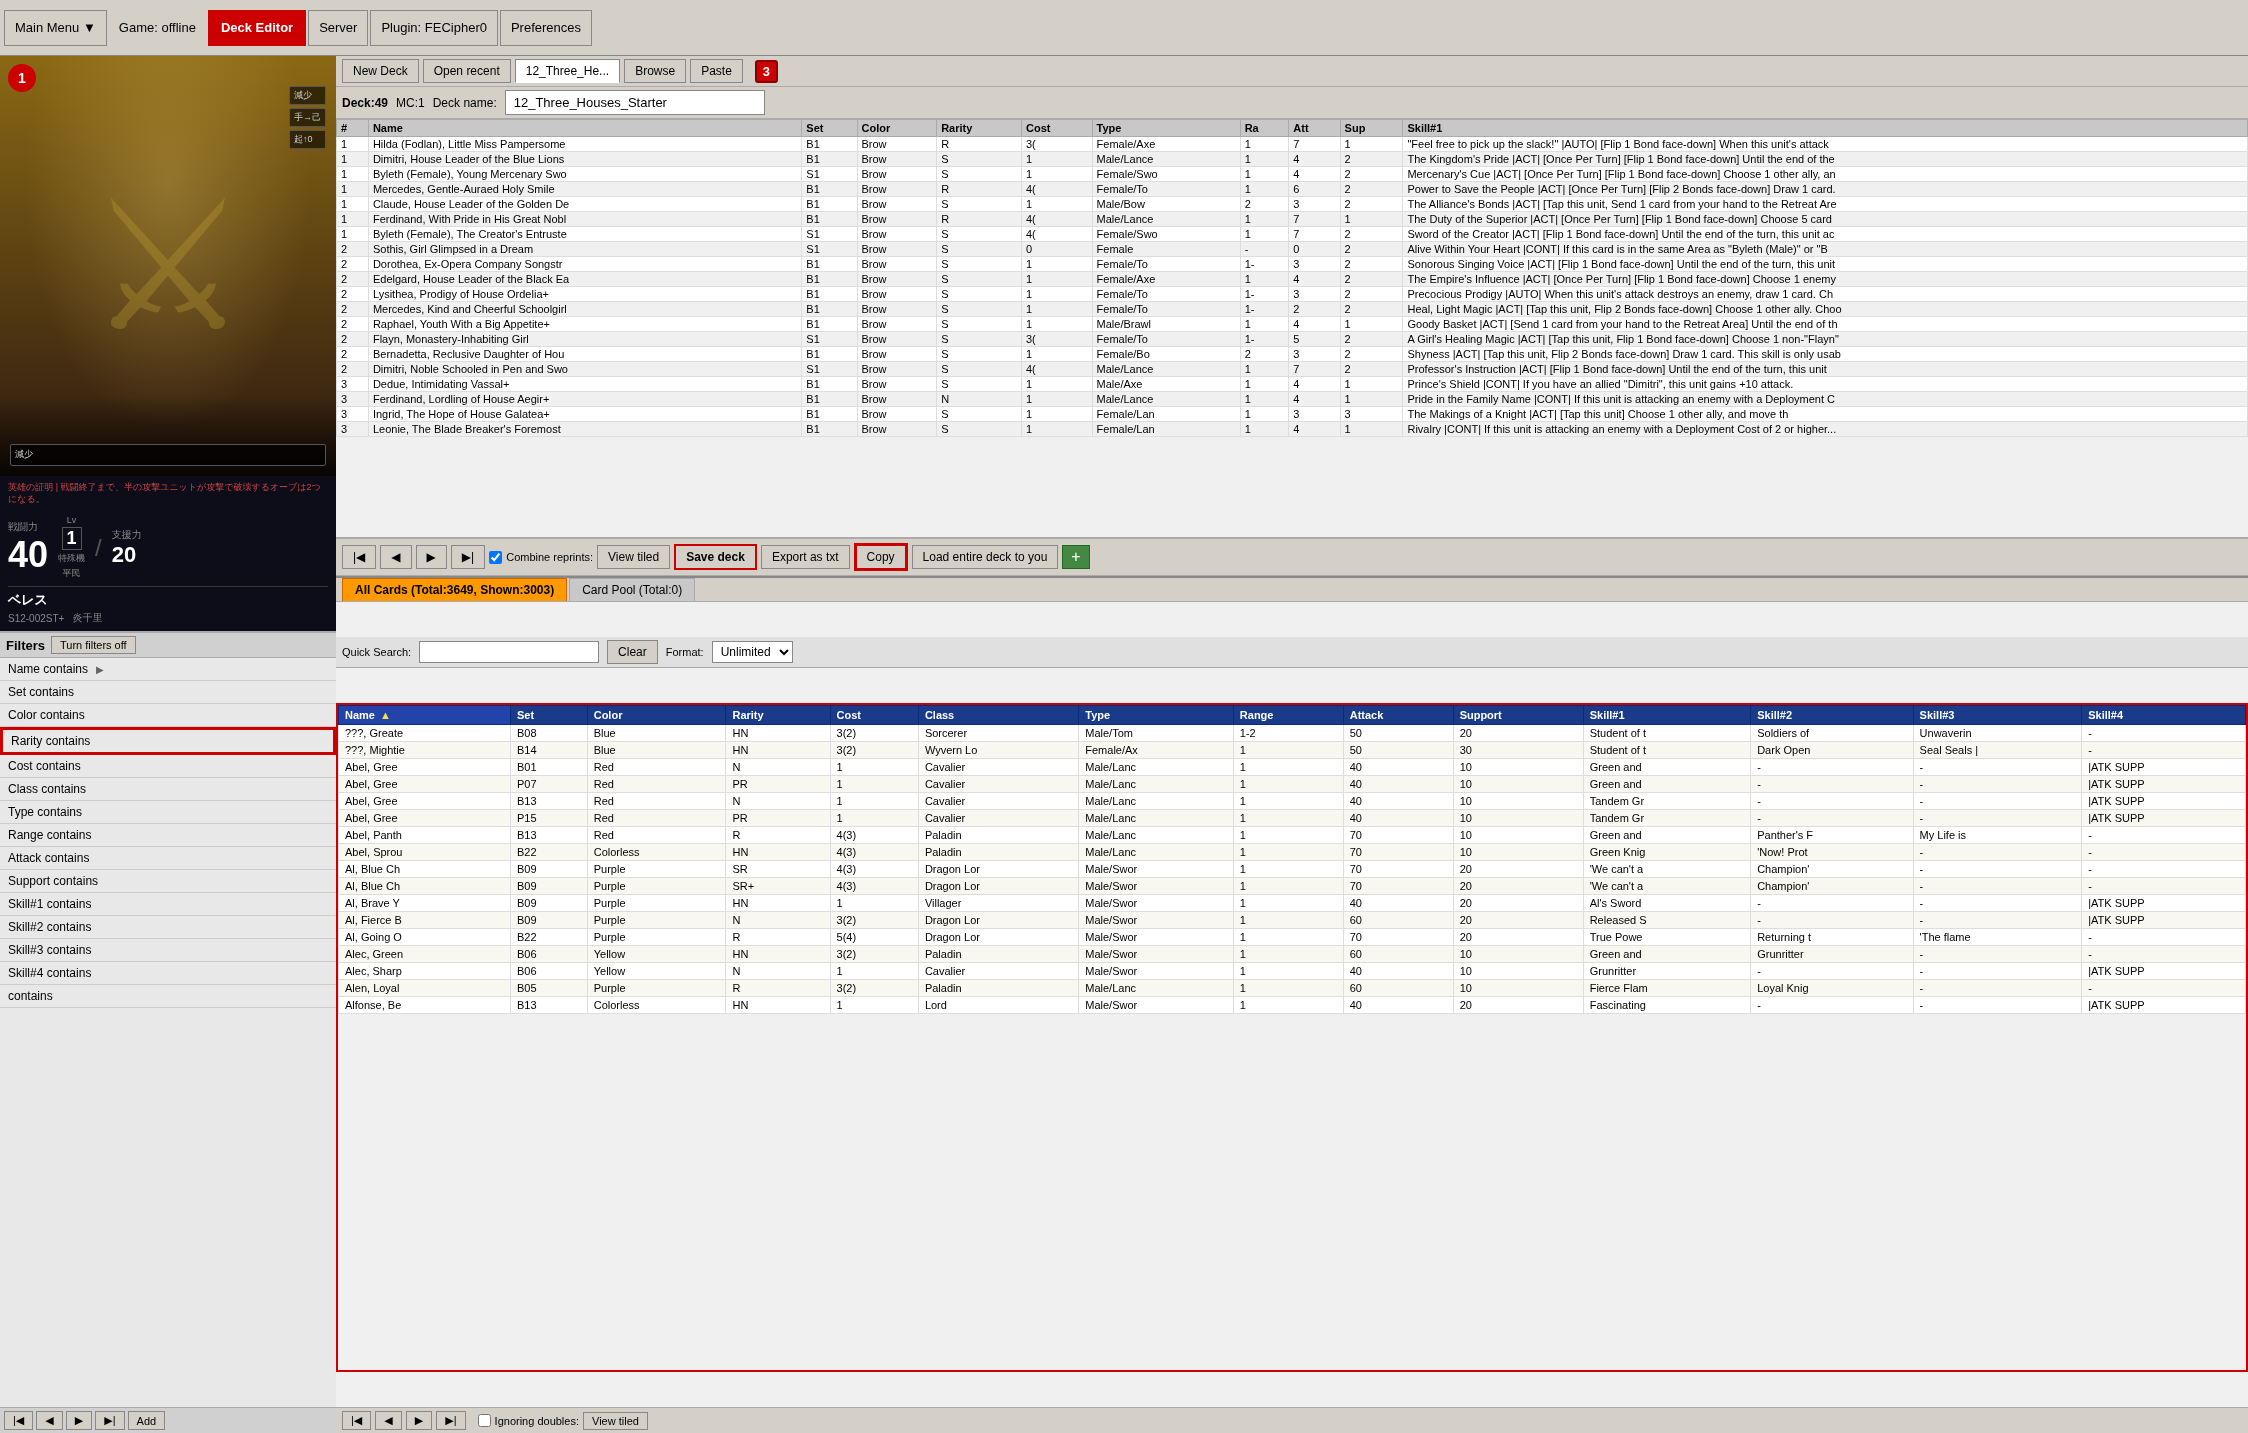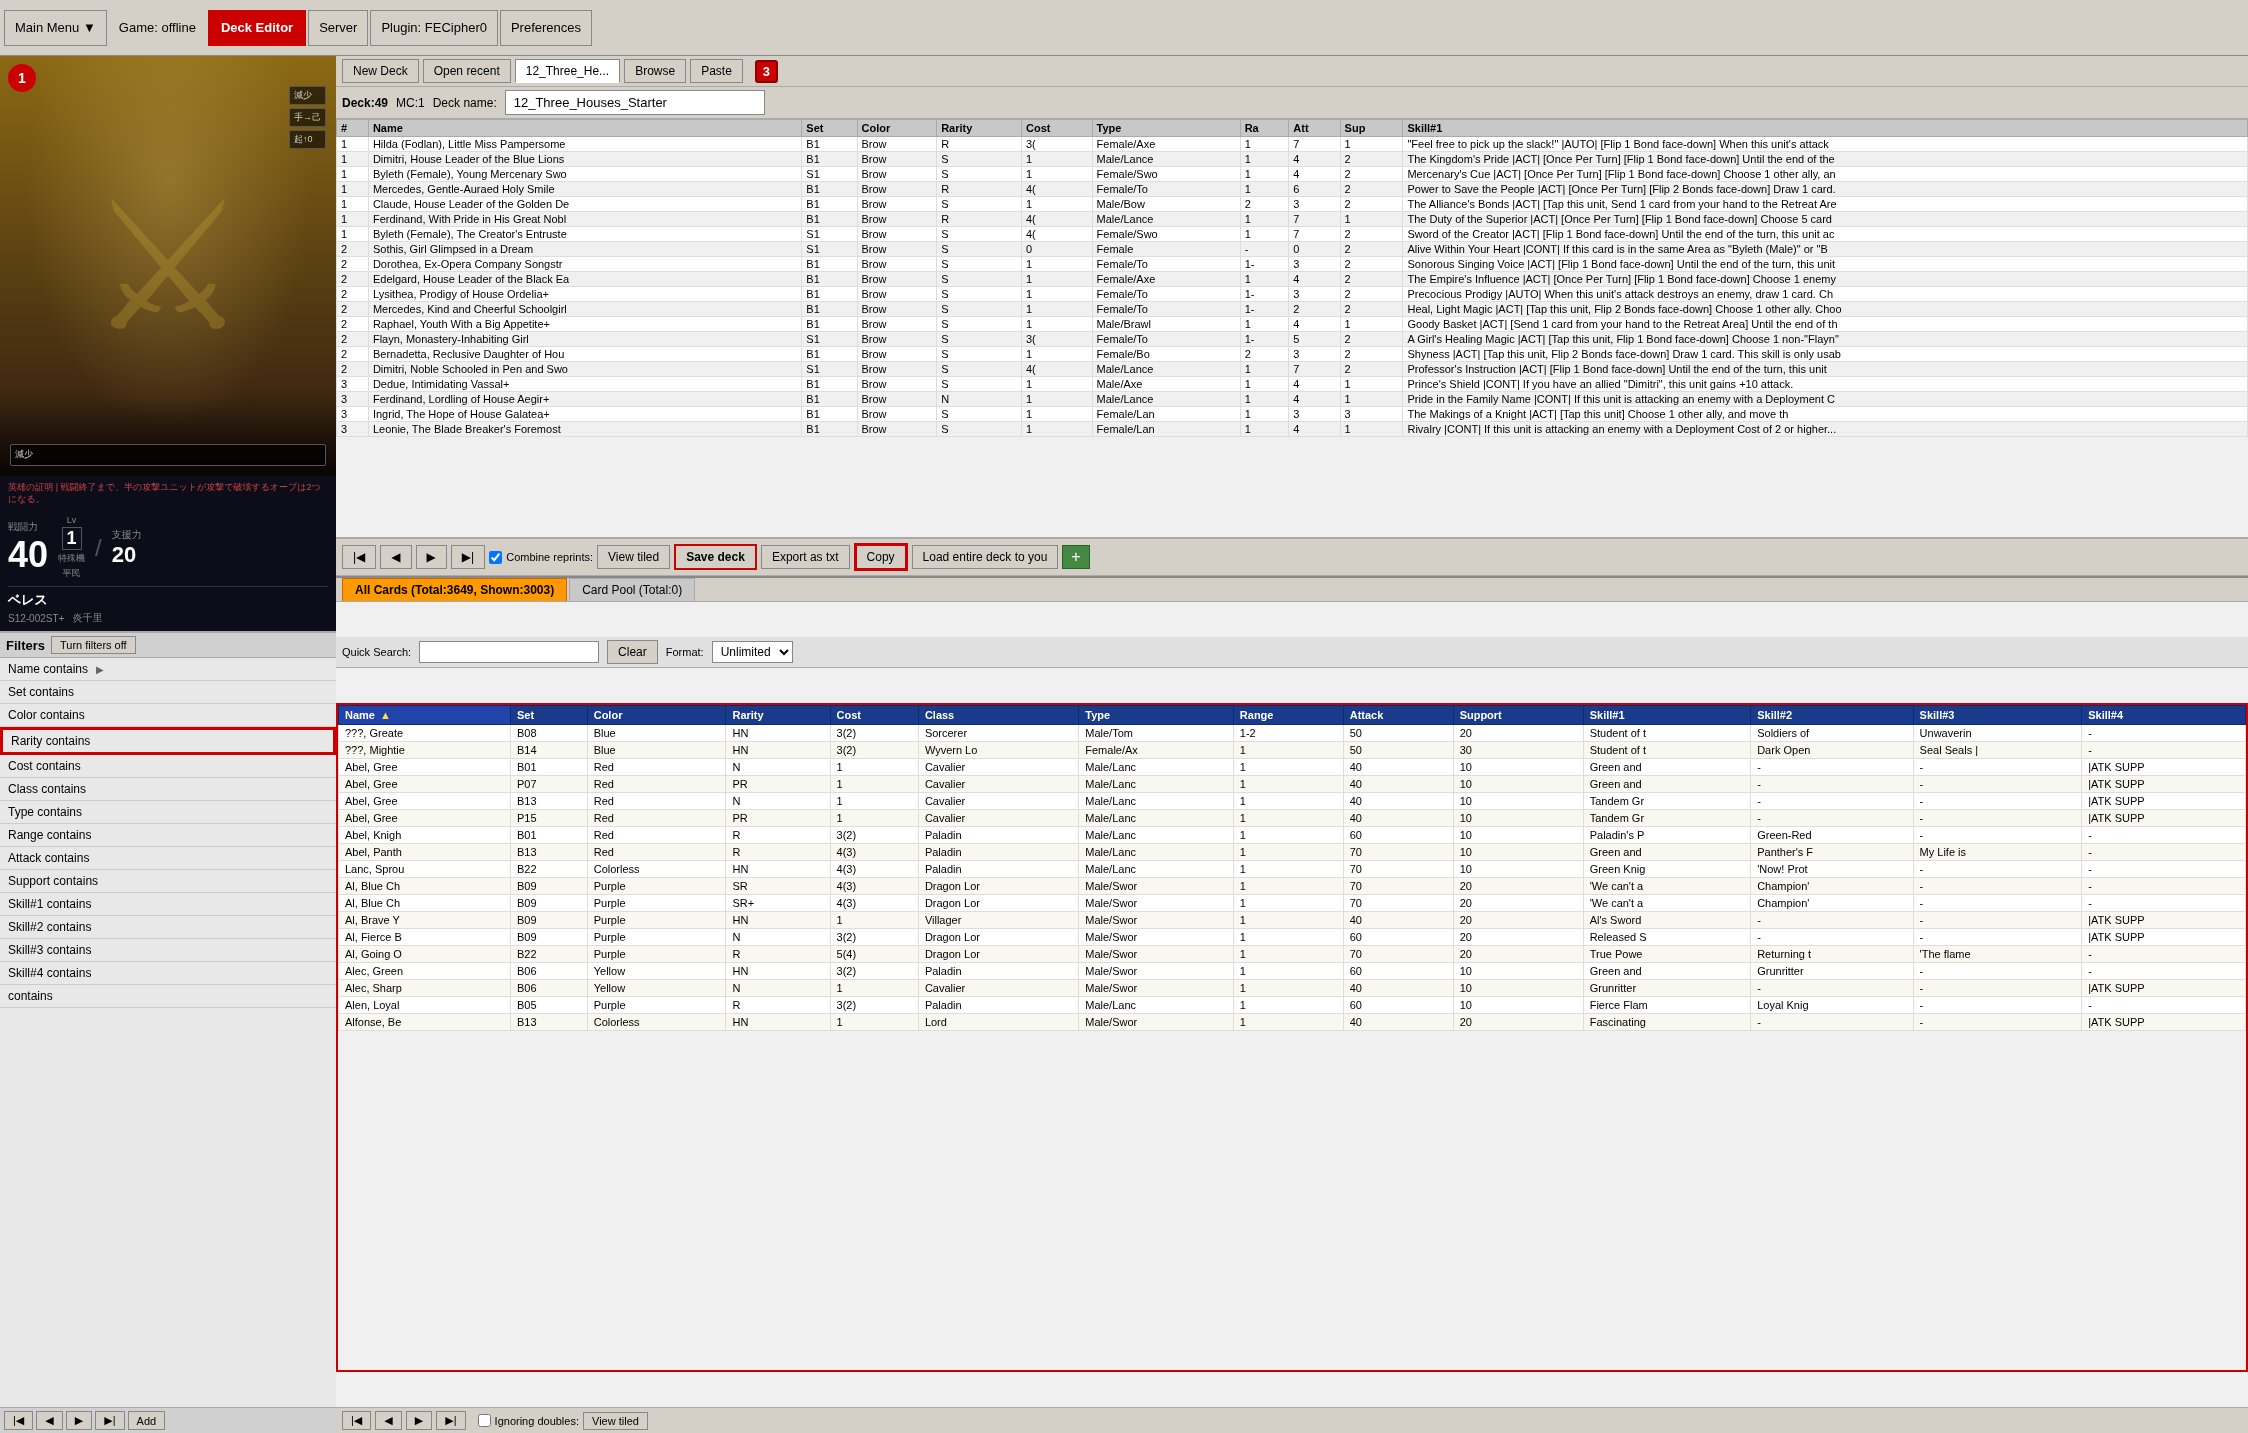--- a/index.html
+++ b/index.html
@@ -996,53 +996,37 @@
     <td>Male/Lanc</td>
     <td>1</td>
     <td>40</td>
     <td>10</td>
     <td>Tandem Gr</td>
     <td>-</td>
     <td>-</td>
     <td>|ATK SUPP</td>
   </tr>
                 <tr>
-    <td>Abel, Knigh</td>
-    <td>B01</td>
-    <td>Red</td>
-    <td>R</td>
-    <td>3(2)</td>
-    <td>Paladin</td>
-    <td>Male/Lanc</td>
-    <td>1</td>
-    <td>60</td>
-    <td>10</td>
-    <td>Paladin's P</td>
-    <td>Green-Red</td>
-    <td>-</td>
-    <td>-</td>
-  </tr>
-                <tr>
     <td>Abel, Panth</td>
     <td>B13</td>
     <td>Red</td>
     <td>R</td>
     <td>4(3)</td>
     <td>Paladin</td>
     <td>Male/Lanc</td>
     <td>1</td>
     <td>70</td>
     <td>10</td>
     <td>Green and</td>
     <td>Panther's F</td>
     <td>My Life is</td>
     <td>-</td>
   </tr>
                 <tr>
-    <td>Lanc, Sprou</td>
+    <td>Abel, Sprou</td>
     <td>B22</td>
     <td>Colorless</td>
     <td>HN</td>
     <td>4(3)</td>
     <td>Paladin</td>
     <td>Male/Lanc</td>
     <td>1</td>
     <td>70</td>
     <td>10</td>
     <td>Green Knig</td>

